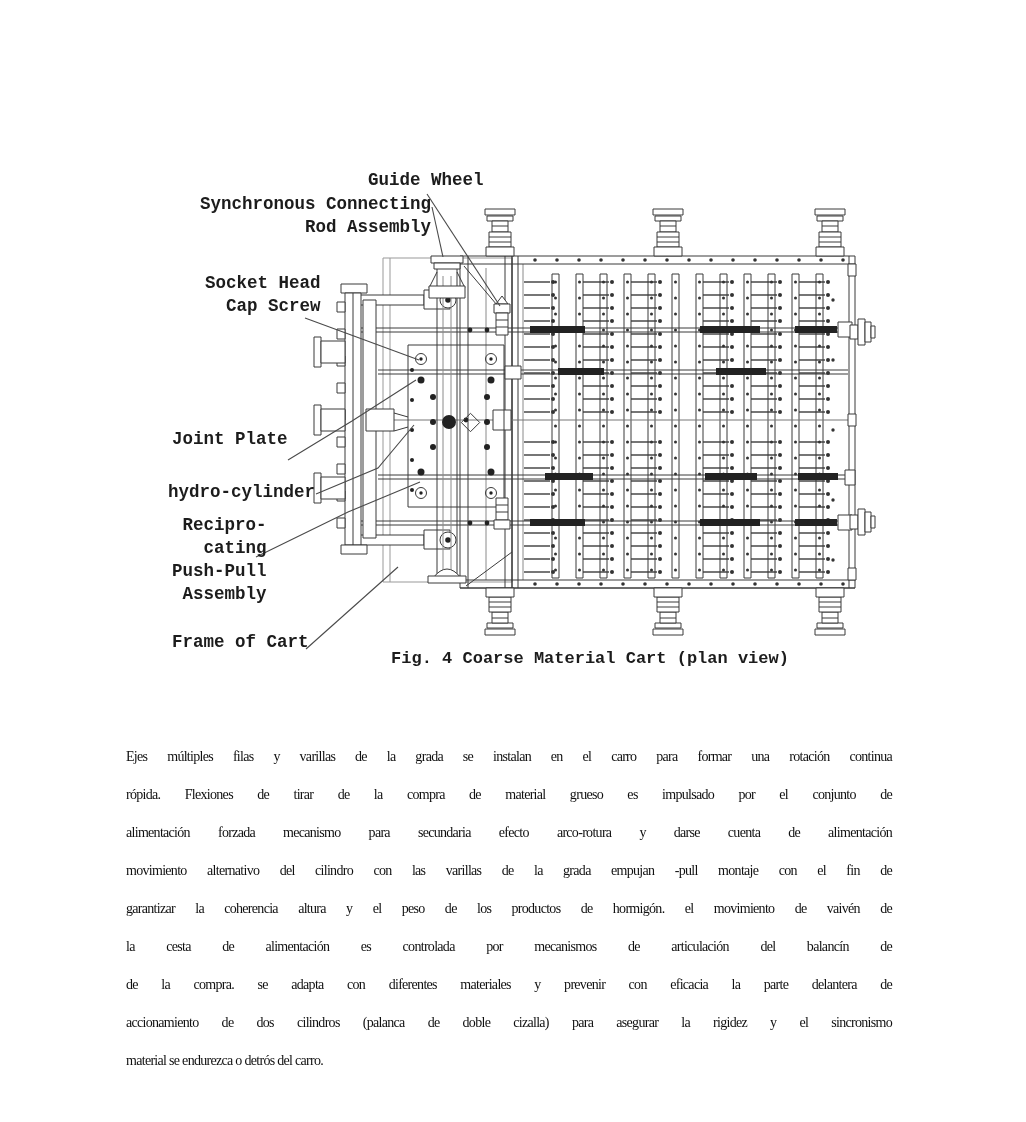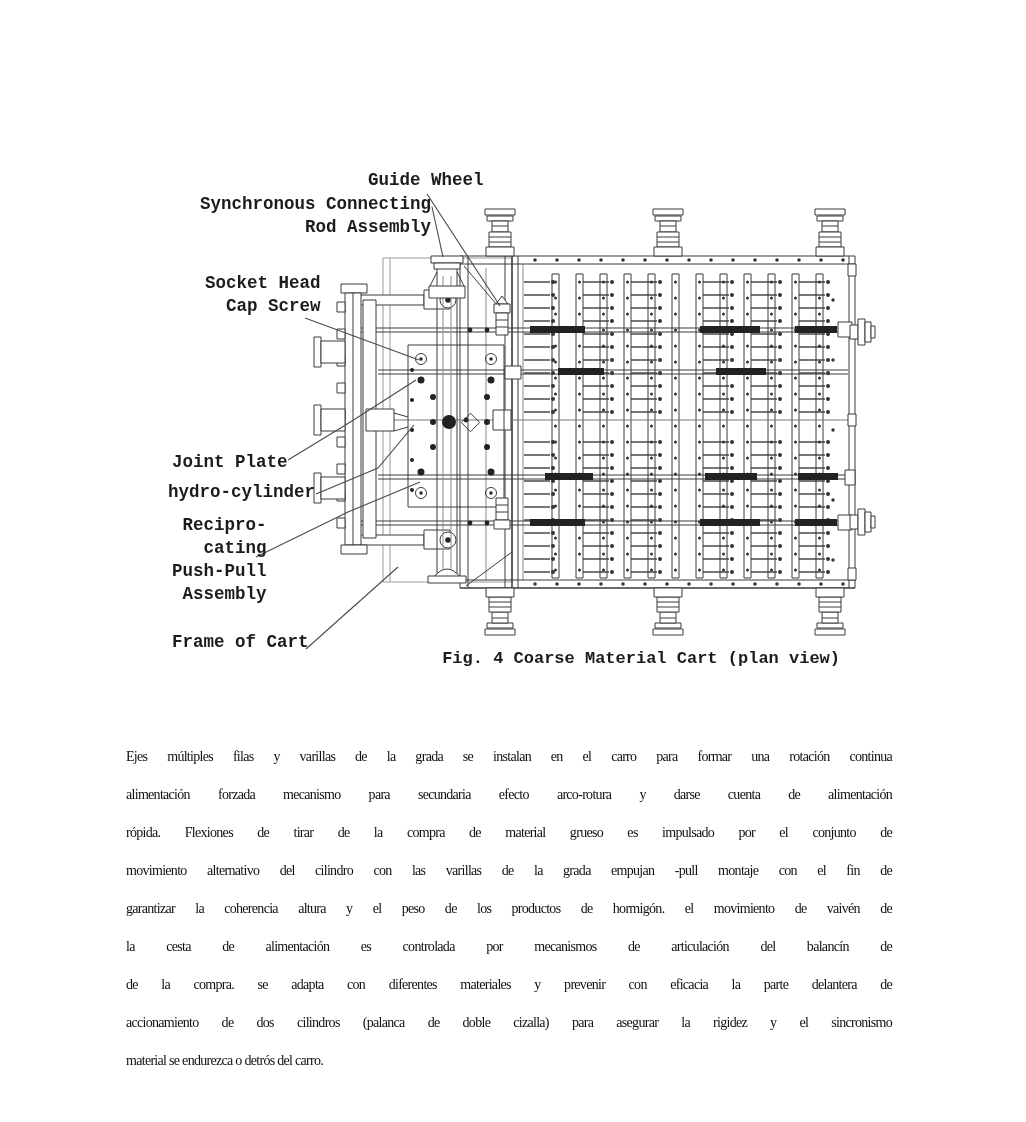--- a/index.html
+++ b/index.html
@@ -2,21 +2,21 @@
 <html><head>
 <meta charset="utf-8">
 <style>
   html,body{margin:0;padding:0;background:#ffffff;}
   .page{position:relative;width:1026px;height:1122px;background:#ffffff;overflow:hidden;
         font-family:"Liberation Serif",serif;}
   svg{position:absolute;left:0;top:0;}
   svg *{vector-effect:non-scaling-stroke;}
   .dlabel{position:absolute;font:600 17.5px/1.32 "Liberation Mono",monospace;
           color:#1c1c1c;white-space:pre;text-align:right;}
-  .caption{position:absolute;left:340px;top:648px;width:500px;text-align:right;
+  .caption{position:absolute;left:340px;top:648px;width:500px;text-align:center;
            font:600 17px/1.3 "Liberation Mono",monospace;color:#1c1c1c;white-space:pre;}
   .para{position:absolute;left:126px;top:738px;width:766px;color:#101010;}
   .pline{font-size:14px;line-height:38px;letter-spacing:-0.7px;white-space:nowrap;
          text-align:justify;text-align-last:justify;}
   .pline.last{text-align-last:left;}
 </style>
 </head>
 <body>
 
 <div class="page">
@@ -337,34 +337,34 @@
       <polyline points="256,557 348,512 420,482"></polyline>
       <line x1="306" y1="649" x2="398" y2="567"></line>
     </g>
   </svg>
 
   <div class="dlabel" style="left:368px;top:169px">Guide Wheel</div>
   <div class="dlabel" style="left:200px;top:193px">Synchronous Connecting
 Rod Assembly</div>
   <div class="dlabel" style="left:205px;top:272px">Socket Head
 Cap Screw</div>
-  <div class="dlabel" style="left:172px;top:451px">Joint Plate</div>
+  <div class="dlabel" style="left:172px;top:428px">Joint Plate</div>
   <div class="dlabel" style="left:168px;top:481px">hydro-cylinder</div>
   <div class="dlabel" style="left:172px;top:514px">Recipro-
 cating
 Push-Pull
 Assembly</div>
   <div class="dlabel" style="left:172px;top:631px">Frame of Cart</div>
 
   <div class="caption">Fig. 4 Coarse Material Cart (plan view)</div>
 
   <div class="para">
     <div class="pline">Ejes múltiples filas y varillas de la grada se instalan en el carro para formar una rotación continua</div>
+    <div class="pline">rópida. Flexiones de tirar de la compra de material grueso es impulsado por el conjunto de</div>
     <div class="pline">alimentación forzada mecanismo para secundaria efecto arco-rotura y darse cuenta de alimentación</div>
-    <div class="pline">rópida. Flexiones de tirar de la compra de material grueso es impulsado por el conjunto de</div>
     <div class="pline">movimiento alternativo del cilindro con las varillas de la grada empujan -pull montaje con el fin de</div>
     <div class="pline">garantizar la coherencia altura y el peso de los productos de hormigón. el movimiento de vaivén de</div>
     <div class="pline">la cesta de alimentación es controlada por mecanismos de articulación del balancín de</div>
     <div class="pline">de la compra. se adapta con diferentes materiales y prevenir con eficacia la parte delantera de</div>
     <div class="pline">accionamiento de dos cilindros (palanca de doble cizalla) para asegurar la rigidez y el sincronismo</div>
     <div class="pline last">material se endurezca o detrós del carro.</div>
   </div>
 
 </div>
 

